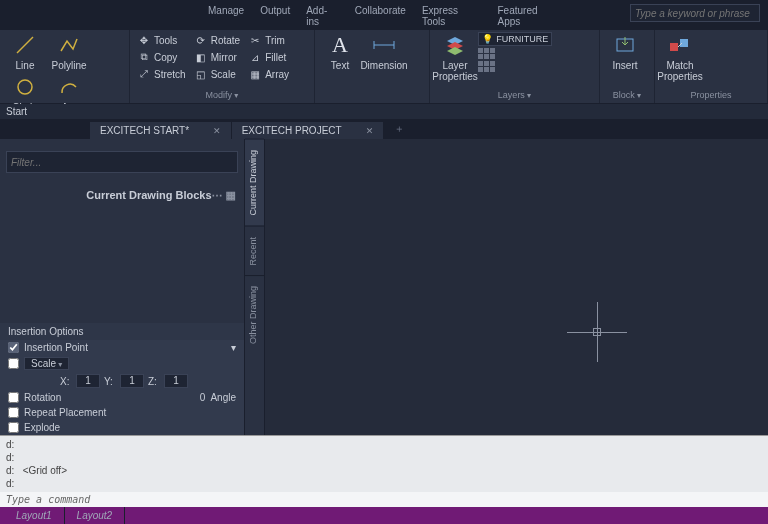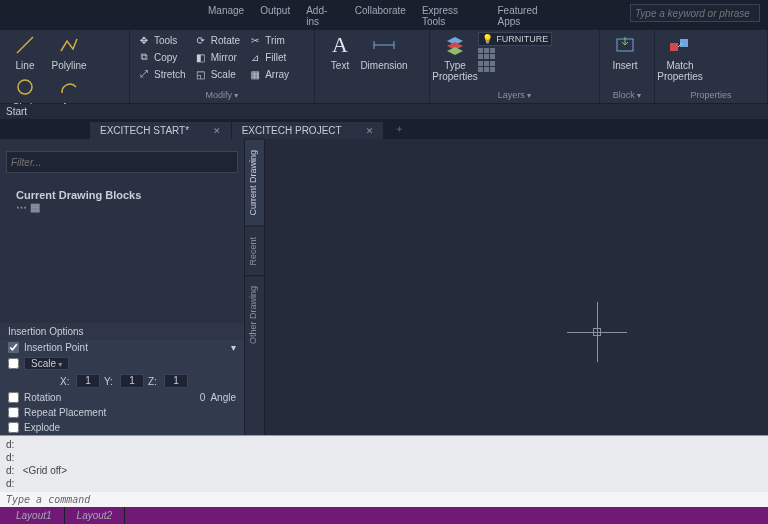--- a/index.html
+++ b/index.html
@@ -18,21 +18,21 @@
 .col { display:flex; flex-direction:column; gap:1px; }
 .search-box { position:absolute; right:8px; top:4px; width:130px; height:18px; background:#1e2433; border:1px solid #3a4256; padding:0 4px; color:#6a7285; font-size:10px; font-style:italic; }
 .qat { display:flex; background:#232a3a; padding:2px 6px; gap:8px; font-size:10px; align-items:center; }
 .doc-tabs { display:flex; background:#1a1f2d; padding:0 90px; height:20px; align-items:end; }
 .doc-tab { padding:3px 10px; background:#2a3142; color:#c8cdd7; font-size:10px; border-right:1px solid #1a1f2d; display:flex; gap:24px; align-items:center; }
 .doc-tab .x { color:#8a91a0; font-size:9px; }
 .doc-tab.plus { background:transparent; color:#6a7285; }
 .workspace { flex:1; display:flex; background:#252b3a; }
 .palette { width:245px; background:#2a3142; display:flex; flex-direction:column; border-right:1px solid #1a1f2d; }
 .palette-filter { margin:12px 6px; height:16px; background:#1e2433; border:1px solid #3a4256; padding:10px 4px; color:#6a7285; font-size:10px; font-style:italic; }
-.palette-title { padding:4px 16px; font-size:11px; font-weight:600; display:flex; justify-content:flex-end;flex-direction:column; }
+.palette-title { padding:4px 8px; font-size:11px; font-weight:600; display:flex; justify-content:flex-end; }
 .palette-body { flex:1; }
 .palette-section { background:#323a4d; }
 .palette-section-h { padding:3px 8px; font-size:10px; background:#2e3648; display:flex; justify-content:space-between; }
 .opt-row { display:flex; align-items:center; gap:5px; padding:2px 8px; font-size:10px; }
 .opt-row input[type=checkbox]{ width:11px; height:11px; accent-color:#5a6378; }
 .coord-row { display:flex; gap:4px; align-items:center; padding:2px 8px 2px 60px; font-size:10px; }
 .coord-row .lbl { width:12px; }
 .coord-row .val { width:24px; height:14px; background:#1e2433; border:1px solid #3a4256; text-align:center; }
 .side-tabs { width:20px; background:#2a3142; display:flex; flex-direction:column; border-right:1px solid #1a1f2d; }
 .side-tab { writing-mode:vertical-rl; transform:rotate(180deg); padding:10px 3px; font-size:9px; color:#8a91a0; border-bottom:1px solid #1a1f2d; text-align:center; cursor:pointer; }
@@ -186,21 +186,21 @@
     <div class="ribbon-group" style="width:170px">
       <div class="ribbon-group-body">
         <div class="rb-btn v">
             <span class="ic">
               <svg width="24" height="20">
                 <path d="M4 6 L12 2 L20 6 L12 10 Z" fill="#6fa8dc"></path>
                 <path d="M4 11 L12 7 L20 11 L12 15 Z" fill="#d04a4a"></path>
                 <path d="M4 16 L12 12 L20 16 L12 20 Z" fill="#8fbc6f"></path>
               </svg>
             </span>
-            <span style="white-space:pre-line">Type
+            <span style="white-space:pre-line">Layer
 Properties</span>
           </div>
         <div class="col" style="gap:2px">
           <div class="furn-combo">
               <span>💡</span>
               <span>FURNITURE</span>
             </div>
           <div class="grid-ic">
               <span></span>
               <span></span>

